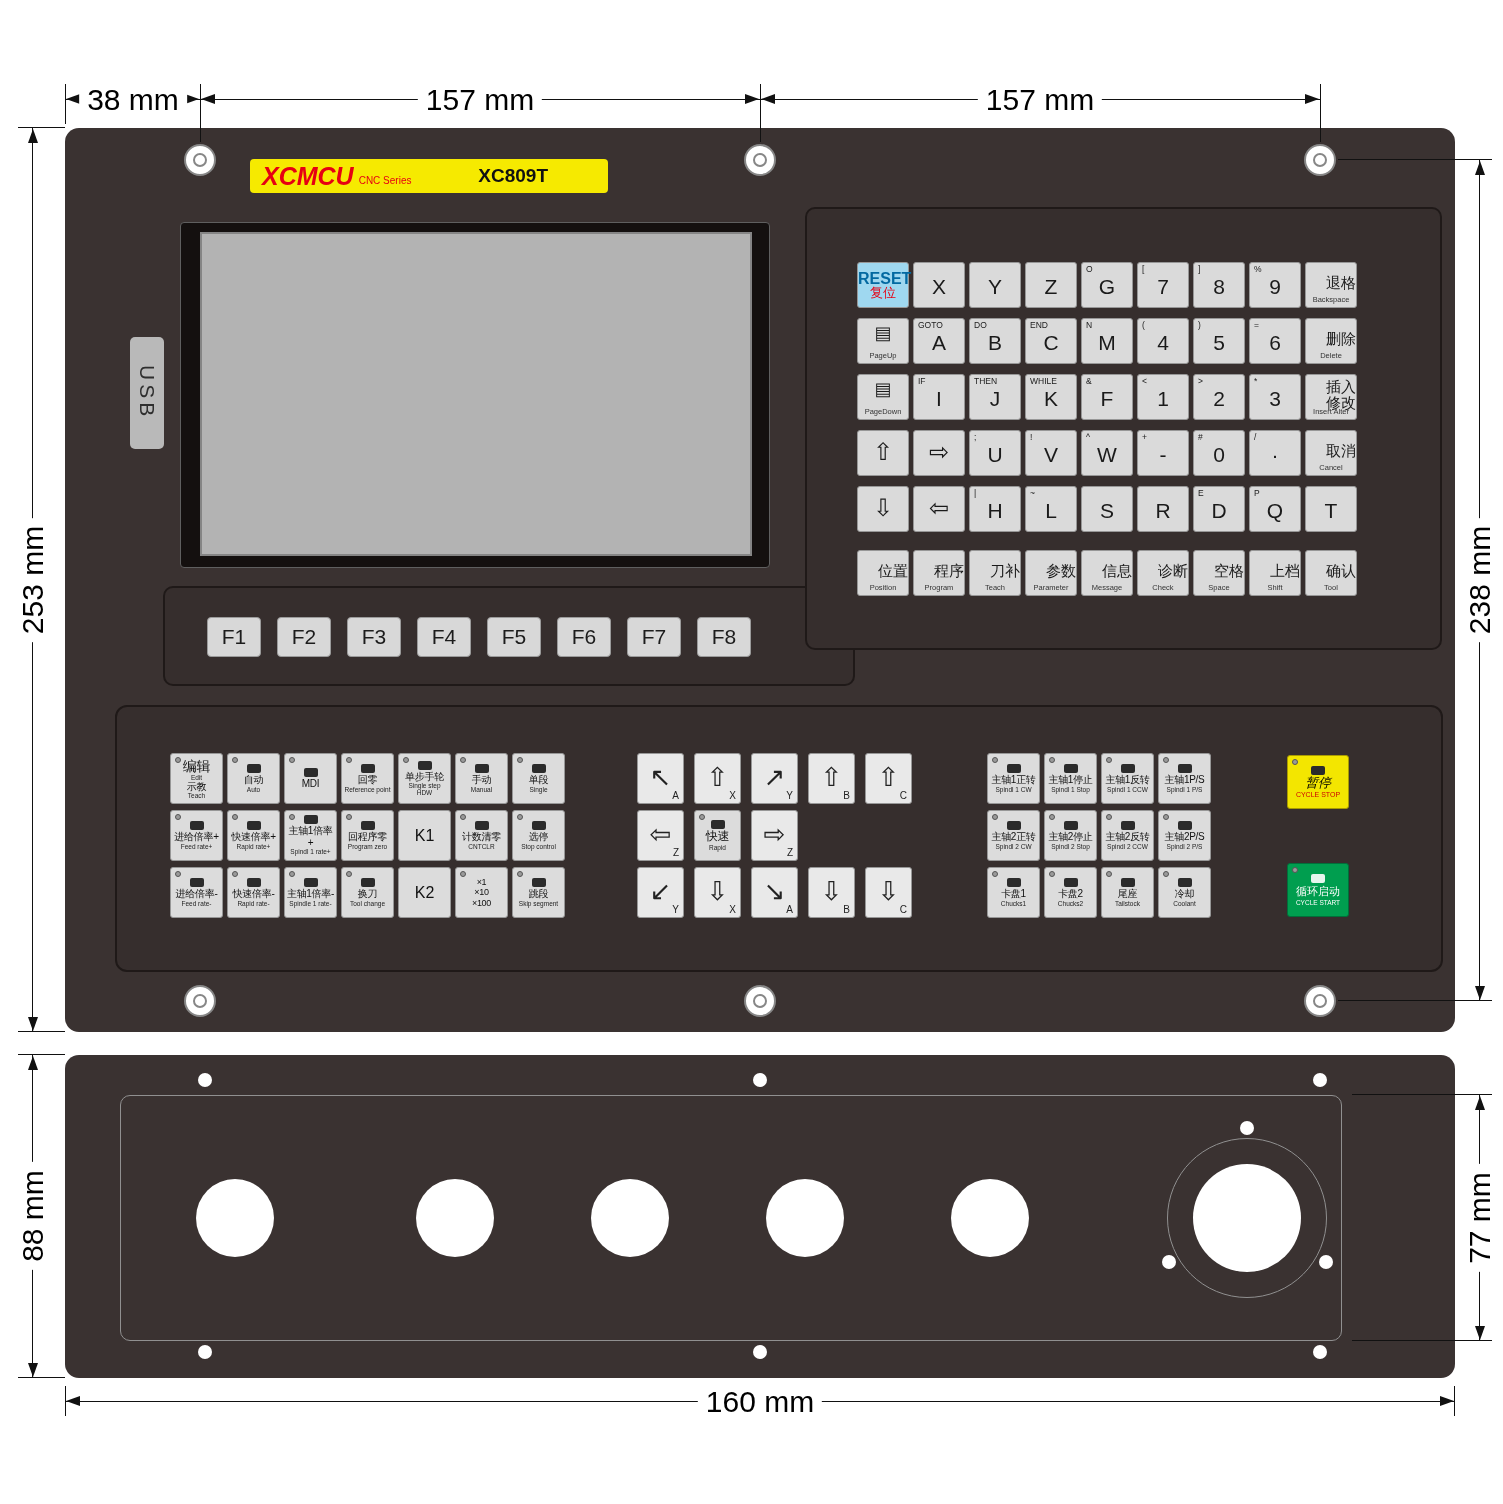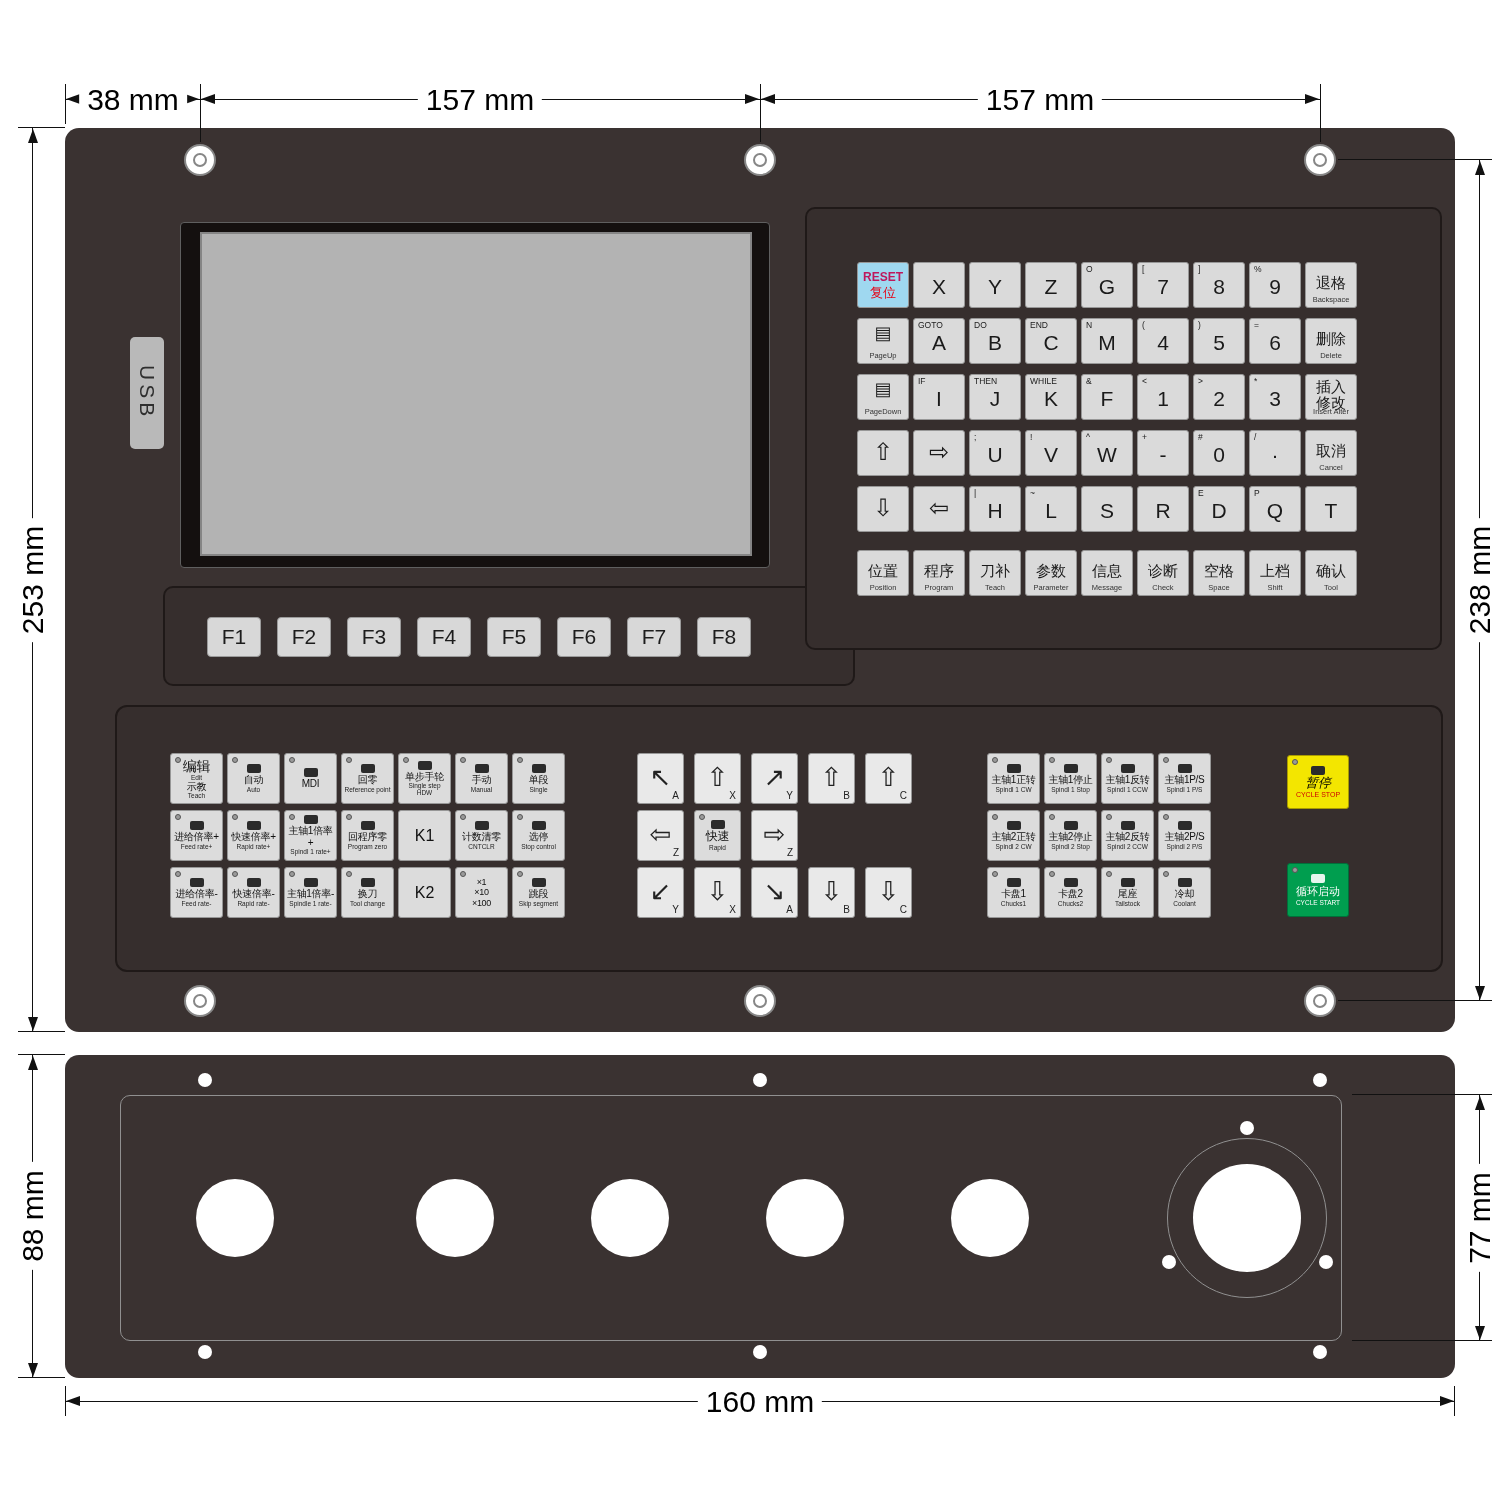--- a/index.html
+++ b/index.html
@@ -41,30 +41,30 @@
   .fkey { width:54px; height:40px; background:#d8d8d8; border:1px solid #9b9b9b; border-radius:4px;
     display:flex; align-items:center; justify-content:center; font-size:21px; color:#1c1c1c; }
 
   
   #kb-rows { position:absolute; left:50px; top:53px; display:flex; flex-direction:column; gap:10px; }
   .kb-row { display:flex; gap:4px; }
   .kb-row-last { margin-top:8px; }
   .key { position:relative; width:52px; height:46px; background:#dadada; border:1px solid #979797;
     border-radius:3px; color:#1a1a1a; }
   .key-reset { background:#9fd8f0; }
-  .rst-l1 { position:absolute; top:7px; width:100%; text-align:center; color:#be185d;
-    font-size:12px; font-weight:bold; }
+  .rst-l1 { position:absolute; top:7px; width:100%; text-align:center; color:#0369a1;
+    font-size:16px; font-weight:bold; }
   .rst-l2 { position:absolute; bottom:5px; width:100%; text-align:center; color:#e60012; font-size:13px; }
   .k-sup { position:absolute; top:1px; left:4px; font-size:8.5px; }
   .k-main { position:absolute; width:100%; text-align:center; top:50%; transform:translateY(-42%);
     font-size:21px; }
   .k-glyph { position:absolute; width:100%; text-align:center; top:50%; transform:translateY(-55%);
     font-size:24px; }
   .k-glyph-top { top:3px; transform:none; font-size:18px; }
-  .k-cn { position:absolute; width:100%; text-align:center; top:45%; transform:translateY(-50%);
+  .k-cn { position:absolute; width:100%; text-align:right; top:45%; transform:translateY(-50%);
     font-size:15px; line-height:1.1; white-space:pre-line; }
   .k-en { position:absolute; width:100%; text-align:center; bottom:3px; font-size:7.5px; color:#333; }
 
   
   #pad-left { position:absolute; left:53px; top:46px; display:grid;
     grid-template-columns:repeat(7,53px); grid-auto-rows:51px; gap:6px 4px; }
   #jog { position:absolute; left:520px; top:46px; display:grid;
     grid-template-columns:repeat(5,47px); grid-auto-rows:51px; gap:6px 10px; }
   #pad-right { position:absolute; left:870px; top:46px; display:grid;
     grid-template-columns:repeat(4,53px); grid-auto-rows:51px; gap:6px 4px; }
@@ -141,20 +141,25 @@
   <div class="hole" style="left:184px;top:985px">
       <div class="hole-inner"></div>
     </div>
   <div class="hole" style="left:744px;top:985px">
       <div class="hole-inner"></div>
     </div>
   <div class="hole" style="left:1304px;top:985px">
       <div class="hole-inner"></div>
     </div>
 
+  <div id="logo">
+    <span class="brand">XCMCU</span>
+    <span class="series">CNC Series</span>
+    <span class="model">XC809T</span>
+  </div>
 
   <div id="usb">USB</div>
 
   <div id="screen-bezel"></div>
   <div id="screen"></div>
 
   <div id="f-panel" class="subpanel">
     <div id="fkeys-row">
         <div class="fkey">F1</div>
         <div class="fkey">F2</div>

